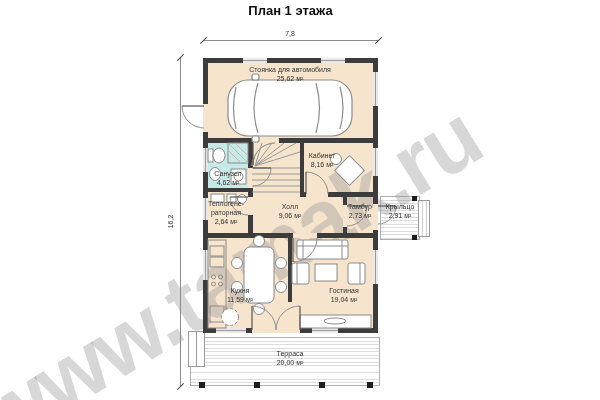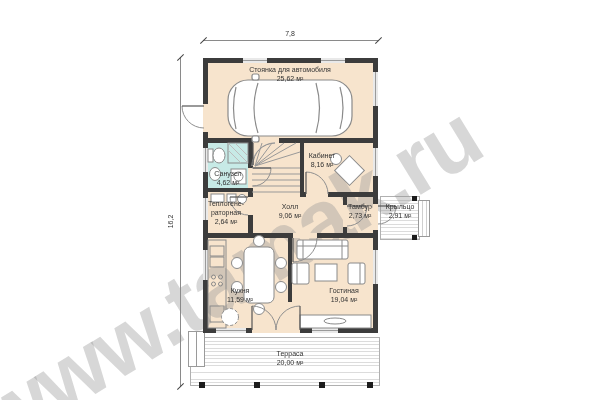--- a/index.html
+++ b/index.html
@@ -31,20 +31,21 @@
   .dimline-v{position:absolute;background:#8a8a8a;z-index:6;}
   .tick{position:absolute;width:9px;height:1px;background:#444;transform:rotate(-45deg);z-index:6;}
   .dim-lbl{position:absolute;font-size:7px;color:#333;z-index:6;transform:translateX(-50%);}
   .dim-lbl-v{position:absolute;font-size:7px;color:#333;z-index:6;transform:rotate(-90deg);}
 </style>
 </head>
 <body>
 
 <div class="canvas">
 
+  <div class="title">План 1 этажа</div>
 
   <div class="floor" style="left:208px;top:63px;width:165px;height:265px;"></div>
   <div class="floor-wet" style="left:208px;top:143px;width:40px;height:45px;"></div>
 
   <div class="watermark">www.tamak.ru</div>
 
   <div class="deck" style="left:190px;top:337px;width:188px;height:47px;">
     <div class="post" style="left:8px;bottom:-3px;width:6px;height:6px;"></div>
     <div class="post" style="left:63px;bottom:-3px;width:6px;height:6px;"></div>
     <div class="post" style="left:128px;bottom:-3px;width:6px;height:6px;"></div>

